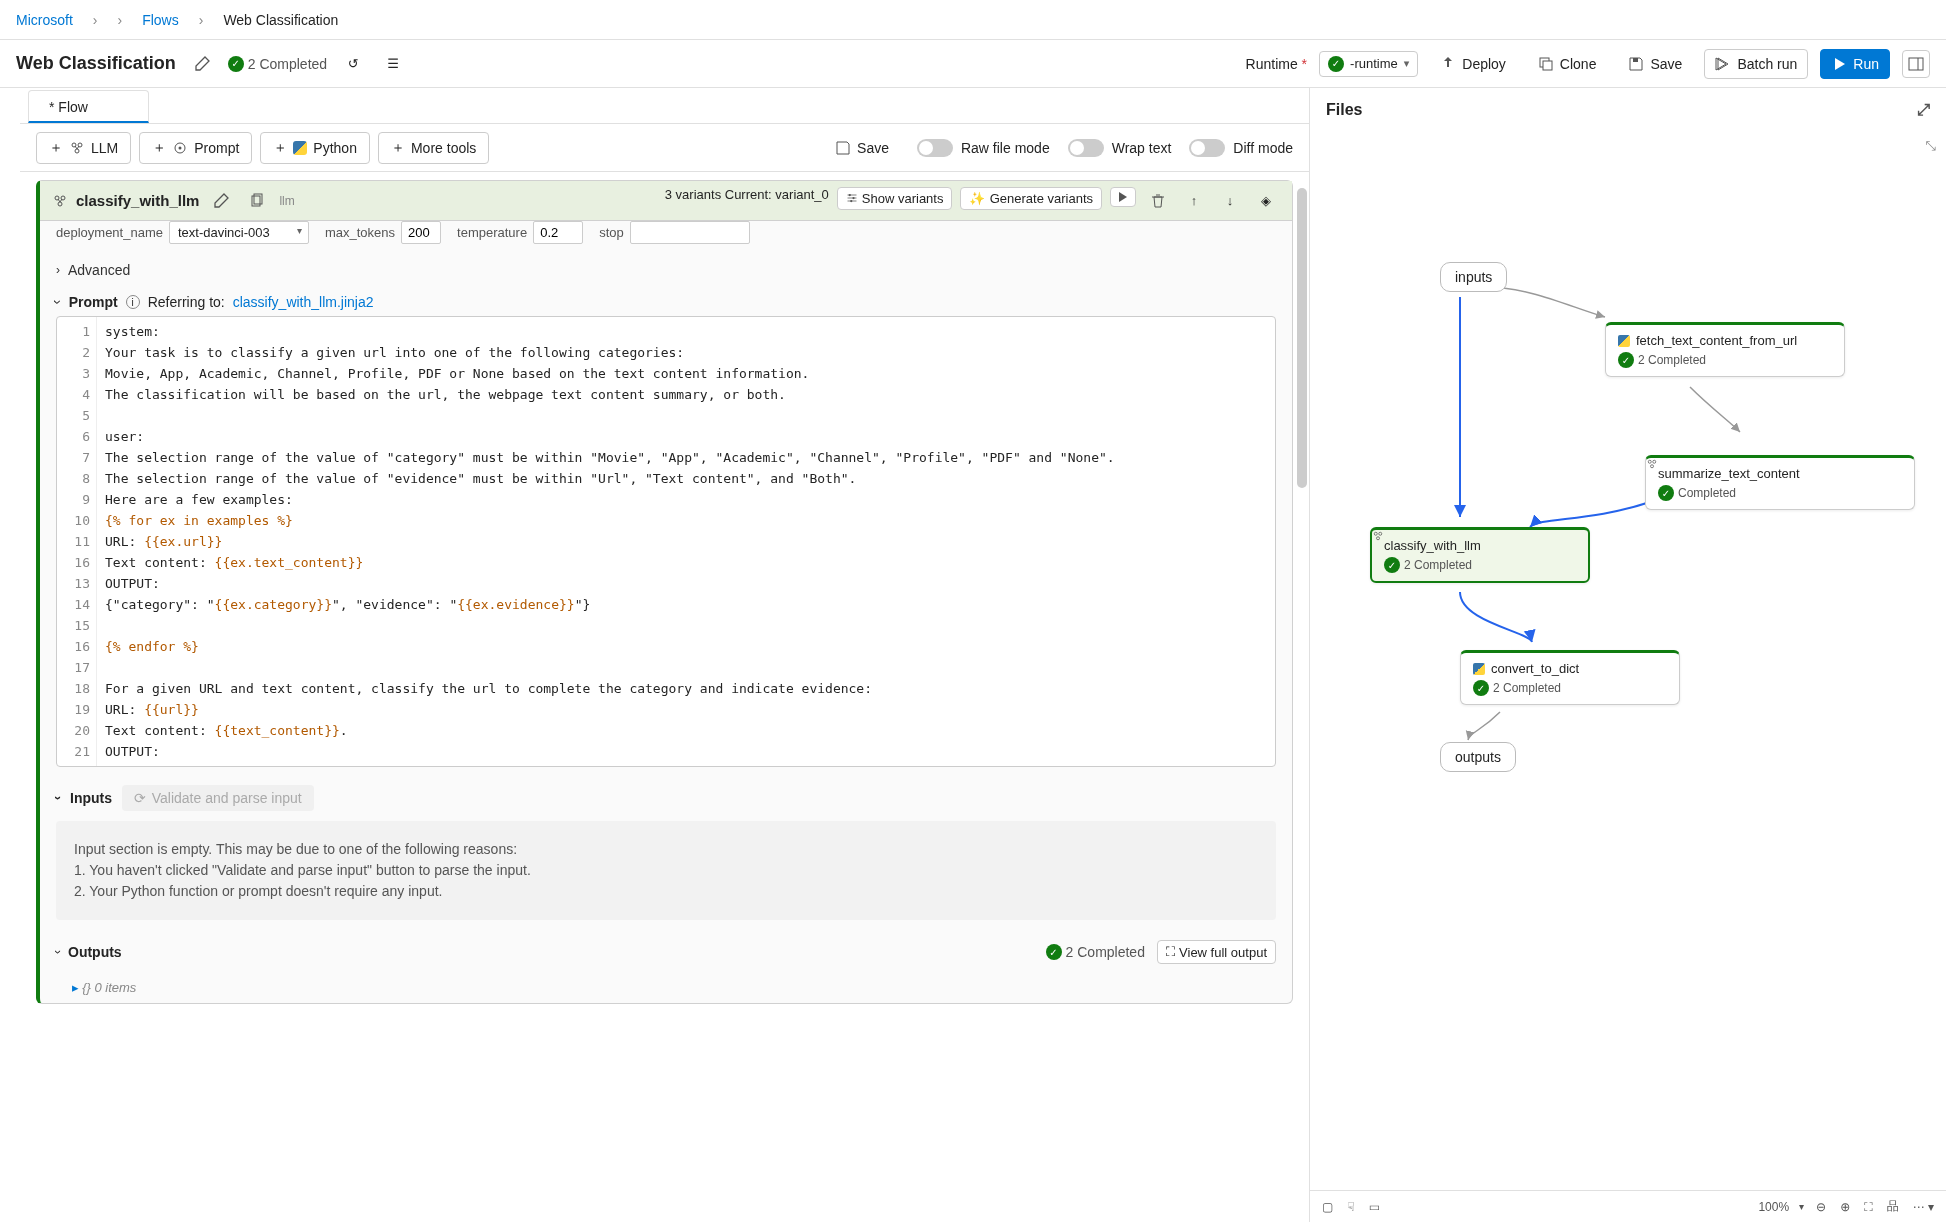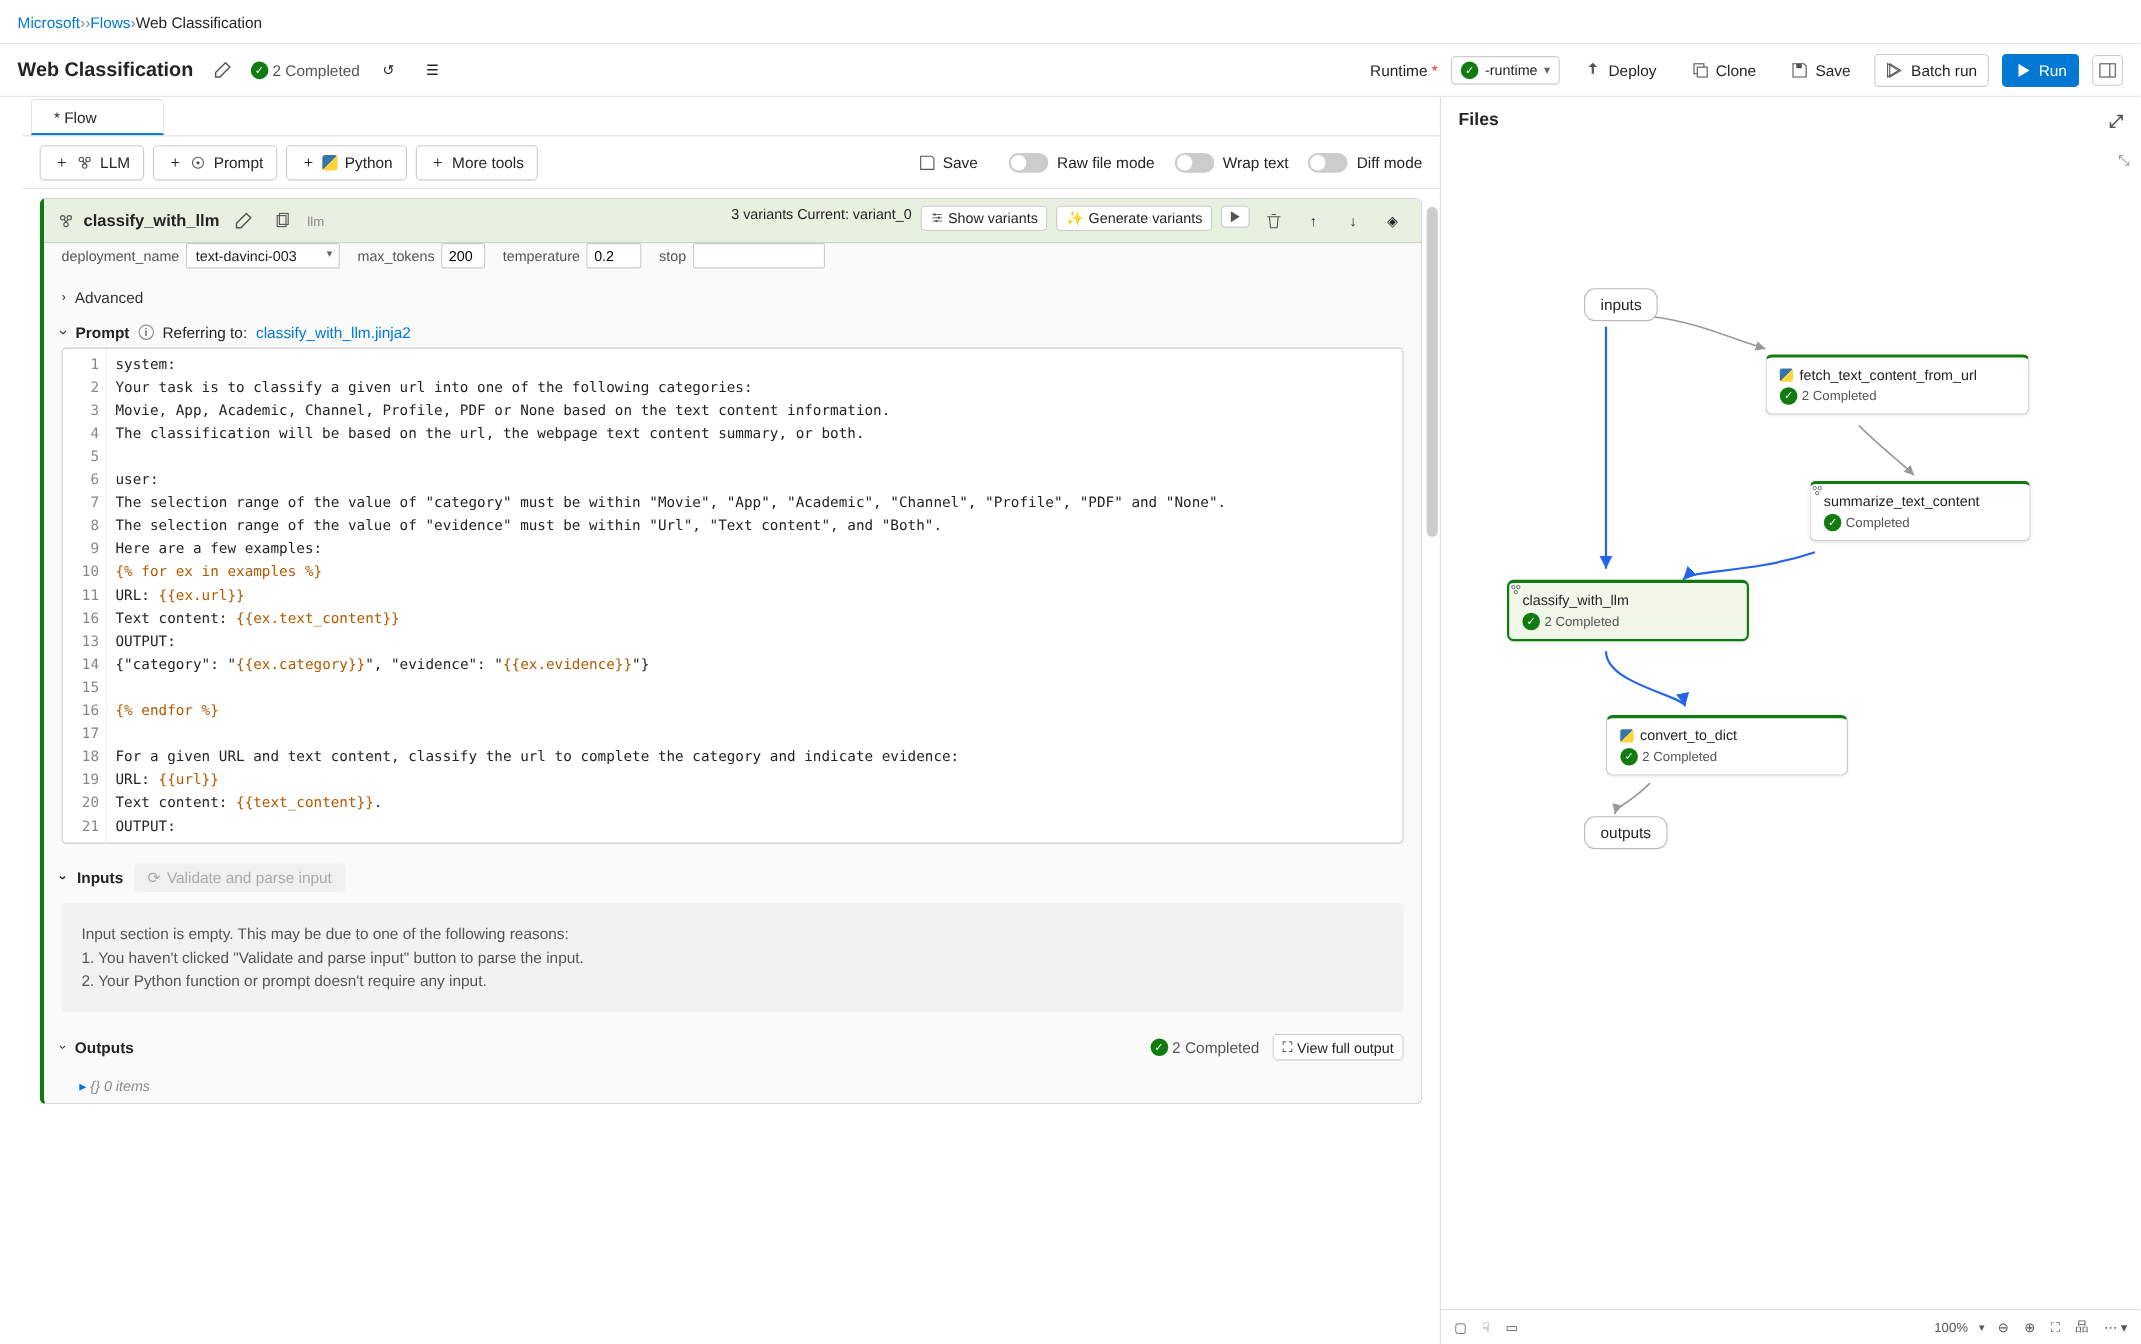--- a/index.html
+++ b/index.html
@@ -1,20 +1,20 @@
 <!DOCTYPE html>
 <html><head>
 <meta charset="utf-8">
 <style>
 * { box-sizing: border-box; margin: 0; padding: 0; }
 body { font-family: "Segoe UI", -apple-system, sans-serif; font-size: 13px; color: #242424; background: #fff; overflow: hidden; }
 .app { width: 1946px; height: 1222px; display: flex; flex-direction: column; }
 
 
-.breadcrumb-bar { height: 40px; border-bottom: 1px solid #e0e0e0; display: flex; align-items: center; padding: 0 16px; gap: 0; font-size: 14px; }
+.breadcrumb-bar { height: 40px; border-bottom: 1px solid #e0e0e0; display: flex; align-items: center; padding: 0 16px; gap: 20px; font-size: 14px; }
 .breadcrumb-bar a { color: #0078d4; text-decoration: none; }
 .breadcrumb-bar span.sep { color: #888; }
 
 
 .header-bar { height: 48px; border-bottom: 1px solid #e0e0e0; display: flex; align-items: center; padding: 0 16px; gap: 12px; }
 .header-title { font-size: 18px; font-weight: 600; }
 .status-chip { display: inline-flex; align-items: center; gap: 4px; font-size: 14px; color: #555; }
 .check-icon { width: 16px; height: 16px; background: #107c10; border-radius: 50%; display: inline-flex; align-items: center; justify-content: center; color: #fff; font-size: 10px; }
 .icon-btn { width: 28px; height: 28px; display: inline-flex; align-items: center; justify-content: center; cursor: pointer; border-radius: 4px; }
 .header-right { margin-left: auto; display: flex; align-items: center; gap: 12px; text-align: right; }
@@ -388,21 +388,21 @@
         <div class="graph-node" style="top:190px;left:295px;width:240px">
           <div class="node-title">
               <span style="background:linear-gradient(135deg,#3776ab 50%,#ffd43b 50%);width:12px;height:12px;border-radius:2px"></span>
               <span>fetch_text_content_from_url</span>
             </div>
           <div class="node-status">
               <span class="check-icon">✓</span>
               <span>2 Completed</span>
             </div>
         </div>
-        <div class="graph-node" style="top:305px;left:335px;width:201px">
+        <div class="graph-node" style="top:323px;left:335px;width:270px">
           <div class="node-title">
               <svg width="12" height="12" viewBox="0 0 16 16">
                 <circle cx="5" cy="5" r="2" fill="none" stroke="#555"></circle>
                 <circle cx="11" cy="5" r="2" fill="none" stroke="#555"></circle>
                 <circle cx="8" cy="11" r="2" fill="none" stroke="#555"></circle>
               </svg>
               <span>summarize_text_content</span>
             </div>
           <div class="node-status">
               <span class="check-icon">✓</span>

